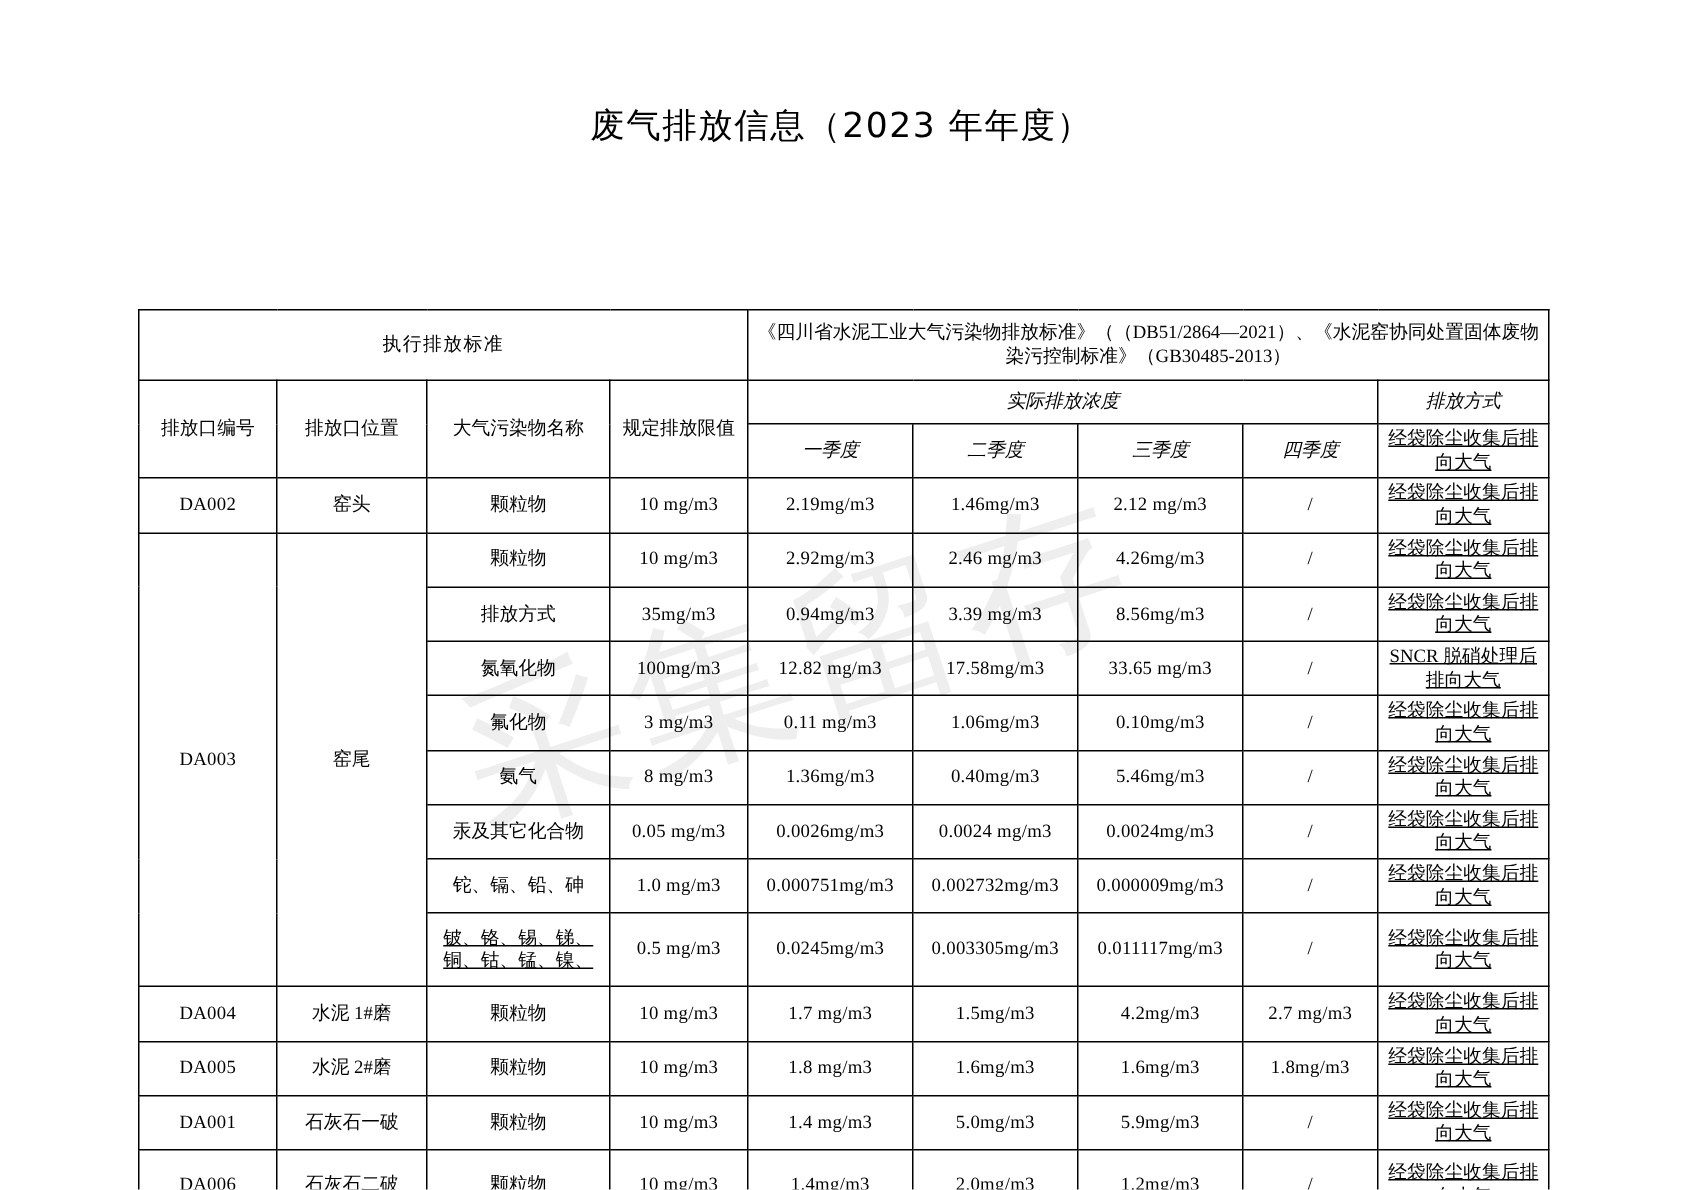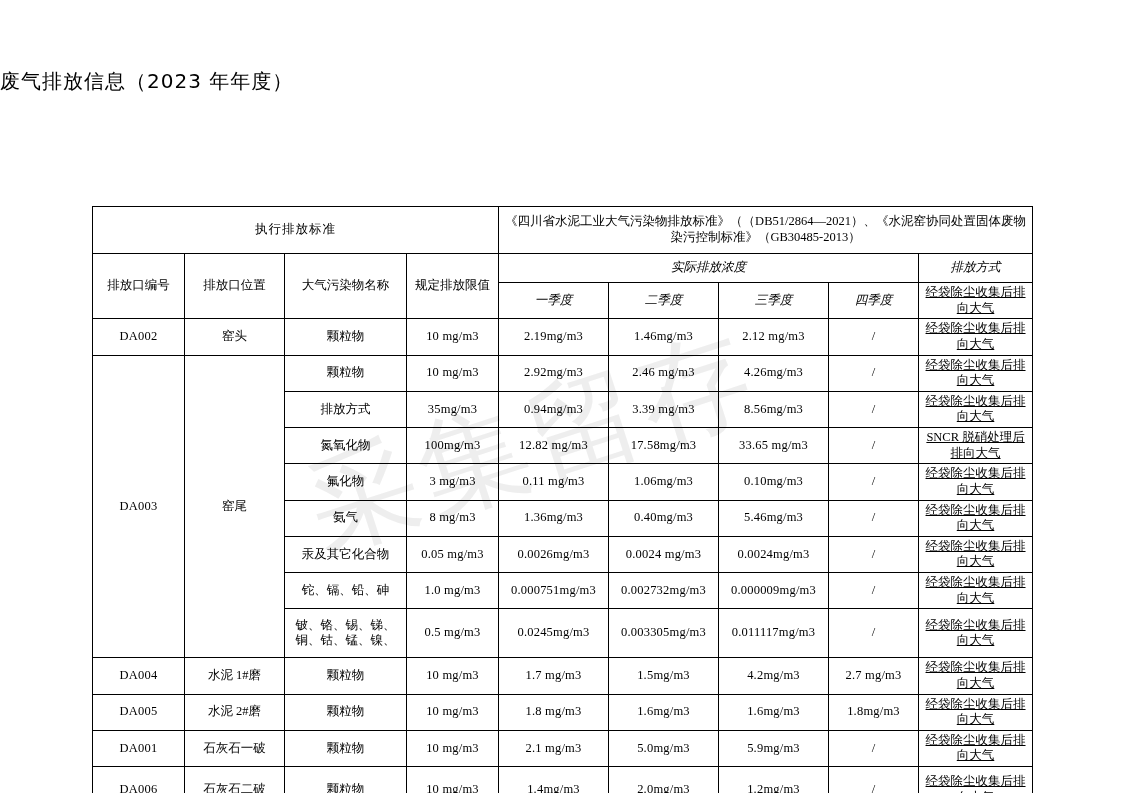--- a/index.html
+++ b/index.html
@@ -15,22 +15,22 @@
     position: relative;
     overflow: hidden;
   }
   .page {
     width: 1122px;
     height: 793px;
     position: relative;
     box-sizing: border-box;
   }
   .doc-title {
-    text-align: left;
-    font-size: 20px;
+    text-align: center;
+    font-size: 23px;
     font-family: "DejaVu Sans", "Liberation Sans", sans-serif;
     margin-top: 68px;
     letter-spacing: 1px;
   }
   .table-wrap {
     position: absolute;
     left: 92px;
     top: 138px;
     width: 940px;
   }
@@ -217,21 +217,21 @@
         <tr class="r-tall">
           <td class="cell-cn">铊、镉、铅、砷</td>
           <td class="cell-mono">1.0 mg/m3</td>
           <td class="cell-mono">0.000751mg/m3</td>
           <td class="cell-mono">0.002732mg/m3</td>
           <td class="cell-mono">0.000009mg/m3</td>
           <td class="cell-mono">/</td>
           <td class="cell-way">经袋除尘收集后排向大气</td>
         </tr>
         <tr style="height:44px;">
-          <td class="cell-cn" style="height:44px;">铍、铬、锡、锑、铜、钴、锰、镍、</td>
+          <td class="cell-cn" style="height:44px;text-decoration:underline;">铍、铬、锡、锑、铜、钴、锰、镍、</td>
           <td class="cell-mono">0.5 mg/m3</td>
           <td class="cell-mono">0.0245mg/m3</td>
           <td class="cell-mono">0.003305mg/m3</td>
           <td class="cell-mono">0.011117mg/m3</td>
           <td class="cell-mono">/</td>
           <td class="cell-way">经袋除尘收集后排向大气</td>
         </tr>
 
         <tr class="r-std">
           <td class="cell-mono">DA004</td>
@@ -255,21 +255,21 @@
           <td class="cell-mono">1.6mg/m3</td>
           <td class="cell-mono">1.8mg/m3</td>
           <td class="cell-way">经袋除尘收集后排向大气</td>
         </tr>
 
         <tr class="r-std">
           <td class="cell-mono">DA001</td>
           <td class="cell-cn">石灰石一破</td>
           <td class="cell-cn">颗粒物</td>
           <td class="cell-mono">10 mg/m3</td>
-          <td class="cell-mono">2.1 mg/m3</td>
+          <td class="cell-mono">1.4 mg/m3</td>
           <td class="cell-mono">5.0mg/m3</td>
           <td class="cell-mono">5.9mg/m3</td>
           <td class="cell-mono">/</td>
           <td class="cell-way">经袋除尘收集后排向大气</td>
         </tr>
 
         <tr style="height:42px;">
           <td class="cell-mono" style="height:42px;">DA006</td>
           <td class="cell-cn">石灰石二破</td>
           <td class="cell-cn">颗粒物</td>

